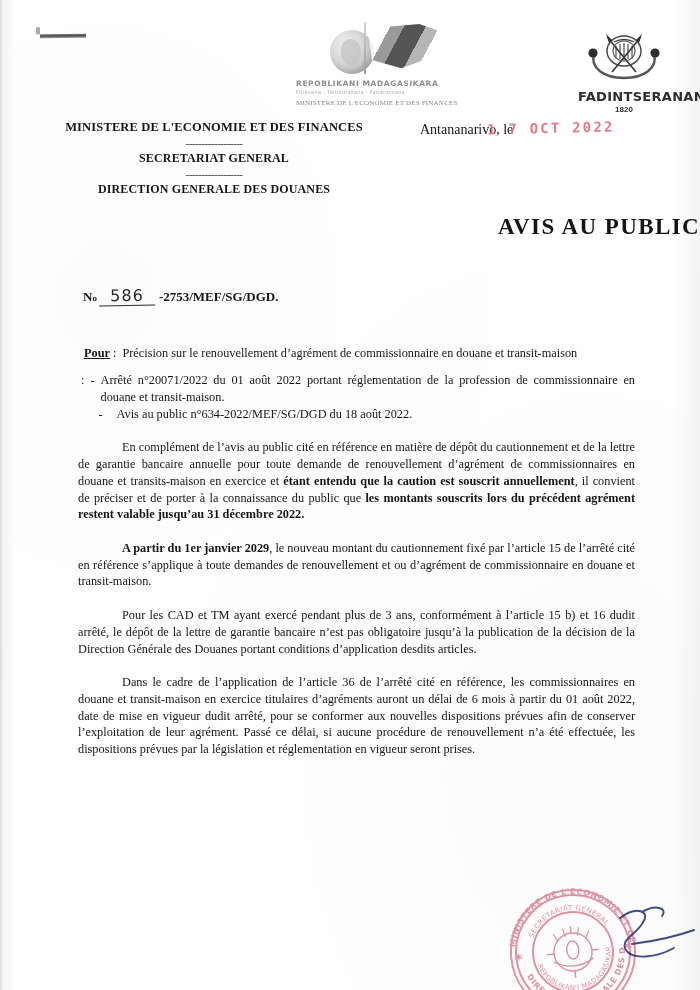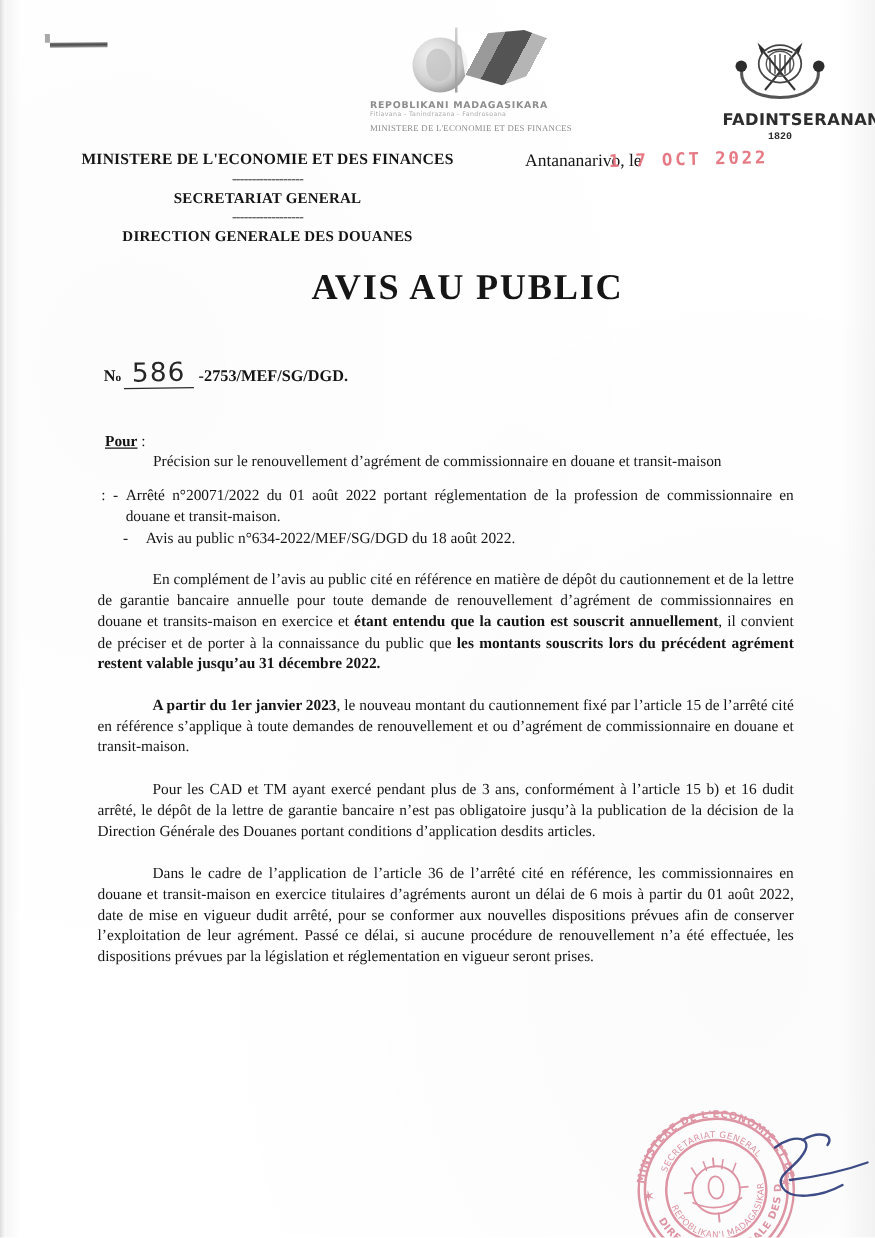--- a/index.html
+++ b/index.html
@@ -144,21 +144,21 @@
   .customs-art svg { display: block; }
   .customs-name {
     font-family: "DejaVu Sans", sans-serif;
     font-size: 13px;
     font-weight: 700;
     letter-spacing: 0.3px;
     color: #2d2d2d;
     margin-top: 1px;
   }
   .customs-year {
-    font-family: Liberation Mono, monospace;
+    font-family: Liberation Sans, sans-serif;
     font-size: 8px;
     font-weight: 700;
     color: #2d2d2d;
     margin-top: 1px;
   }
 
   
   .ministry-block {
     position: absolute;
     left: 64px;
@@ -206,22 +206,22 @@
     color: #e4707c;
     transform: rotate(-1.4deg);
     opacity: 0.93;
   }
 
   
   .doc-title {
     position: absolute;
     left: 0; right: 0;
     top: 214px;
-    text-align: center;
-    font-size: 29px;
+    text-align: right;
+    font-size: 23px;
     font-weight: 700;
     letter-spacing: 1.4px;
     padding-left: 48px;
   }
 
   
   .ref-no {
     position: absolute;
     left: 83px;
     top: 286px;
@@ -230,21 +230,21 @@
     display: flex;
     align-items: baseline;
   }
   .ref-no .n-label { font-weight: 700; }
   .ref-no .n-sup { font-size: 9px; vertical-align: super; }
   .ref-no .handwritten {
     display: inline-block;
     min-width: 56px;
     text-align: center;
     font-family: "DejaVu Sans", sans-serif;
-    font-size: 21px;
+    font-size: 16px;
     font-weight: 400;
     letter-spacing: 1px;
     color: #262626;
     border-bottom: 1.4px solid #2b2b2b;
     margin: 0 2px;
     transform: rotate(-0.8deg);
   }
   .ref-no .suffix { margin-left: 2px; }
 
   
@@ -266,21 +266,20 @@
     white-space: nowrap;
     flex: 0 0 auto;
   }
   .field-colon {
     flex: 0 0 auto;
     padding: 0 6px 0 3px;
   }
   .field-value {
     flex: 1 1 auto;
     text-align: justify;
-    margin-top: 16px;
   }
   .objet-row .field-label { margin-left: 6px; }
   .ref-row { margin-top: 11px; }
   .ref-items { flex: 1 1 auto; }
   .ref-item {
     display: flex;
     text-align: justify;
   }
   .ref-item .dash { flex: 0 0 auto; padding-right: 6px; }
   .ref-item .txt { flex: 1 1 auto; text-align: justify; }
@@ -405,21 +404,21 @@
         </span>
         <span class="ref-item second">
           <span class="dash">-</span>
           <span class="txt">Avis au public n°634-2022/MEF/SG/DGD du 18 août 2022.</span>
         </span>
       </span>
     </div>
 
     <div id="paragraphs">
         <div class="para"><span>En complément de l’avis au public cité en référence en matière de dépôt du cautionnement et de la lettre de garantie bancaire annuelle pour toute demande de renouvellement d’agrément de commissionnaires en douane et transits-maison en exercice et </span><b>étant entendu que la caution est souscrit annuellement</b><span>, il convient de préciser et de porter à la connaissance du public que </span><b>les montants souscrits lors du précédent agrément restent valable jusqu’au 31 décembre 2022.</b></div>
-        <div class="para"><b>A partir du 1er janvier 2023</b><span>, le nouveau montant du cautionnement fixé par l’article 15 de l’arrêté cité en référence s’applique à toute demandes de renouvellement et ou d’agrément de commissionnaire en douane et transit-maison.</span></div>
+        <div class="para"><b>A partir du 1er janvier 2029</b><span>, le nouveau montant du cautionnement fixé par l’article 15 de l’arrêté cité en référence s’applique à toute demandes de renouvellement et ou d’agrément de commissionnaire en douane et transit-maison.</span></div>
         <div class="para"><span>Pour les CAD et TM ayant exercé pendant plus de 3 ans, conformément à l’article 15 b) et 16 dudit arrêté, le dépôt de la lettre de garantie bancaire n’est pas obligatoire jusqu’à la publication de la décision de la Direction Générale des Douanes portant conditions d’application desdits articles.</span></div>
         <div class="para"><span>Dans le cadre de l’application de l’article 36 de l’arrêté cité en référence, les commissionnaires en douane et transit-maison en exercice titulaires d’agréments auront un délai de 6 mois à partir du 01 août 2022, date de mise en vigueur dudit arrêté, pour se conformer aux nouvelles dispositions prévues afin de conserver l’exploitation de leur agrément. Passé ce délai, si aucune procédure de renouvellement n’a été effectuée, les dispositions prévues par la législation et réglementation en vigueur seront prises.</span></div>
       </div>
   </div>
 
   <div class="stamp">
     <svg width="152" height="152" viewBox="0 0 152 152">
       <defs>
         <path id="arcTop" d="M 18 76 A 58 58 0 0 1 134 76"></path>
         <path id="arcBottom" d="M 24 76 A 52 52 0 0 0 128 76"></path>

